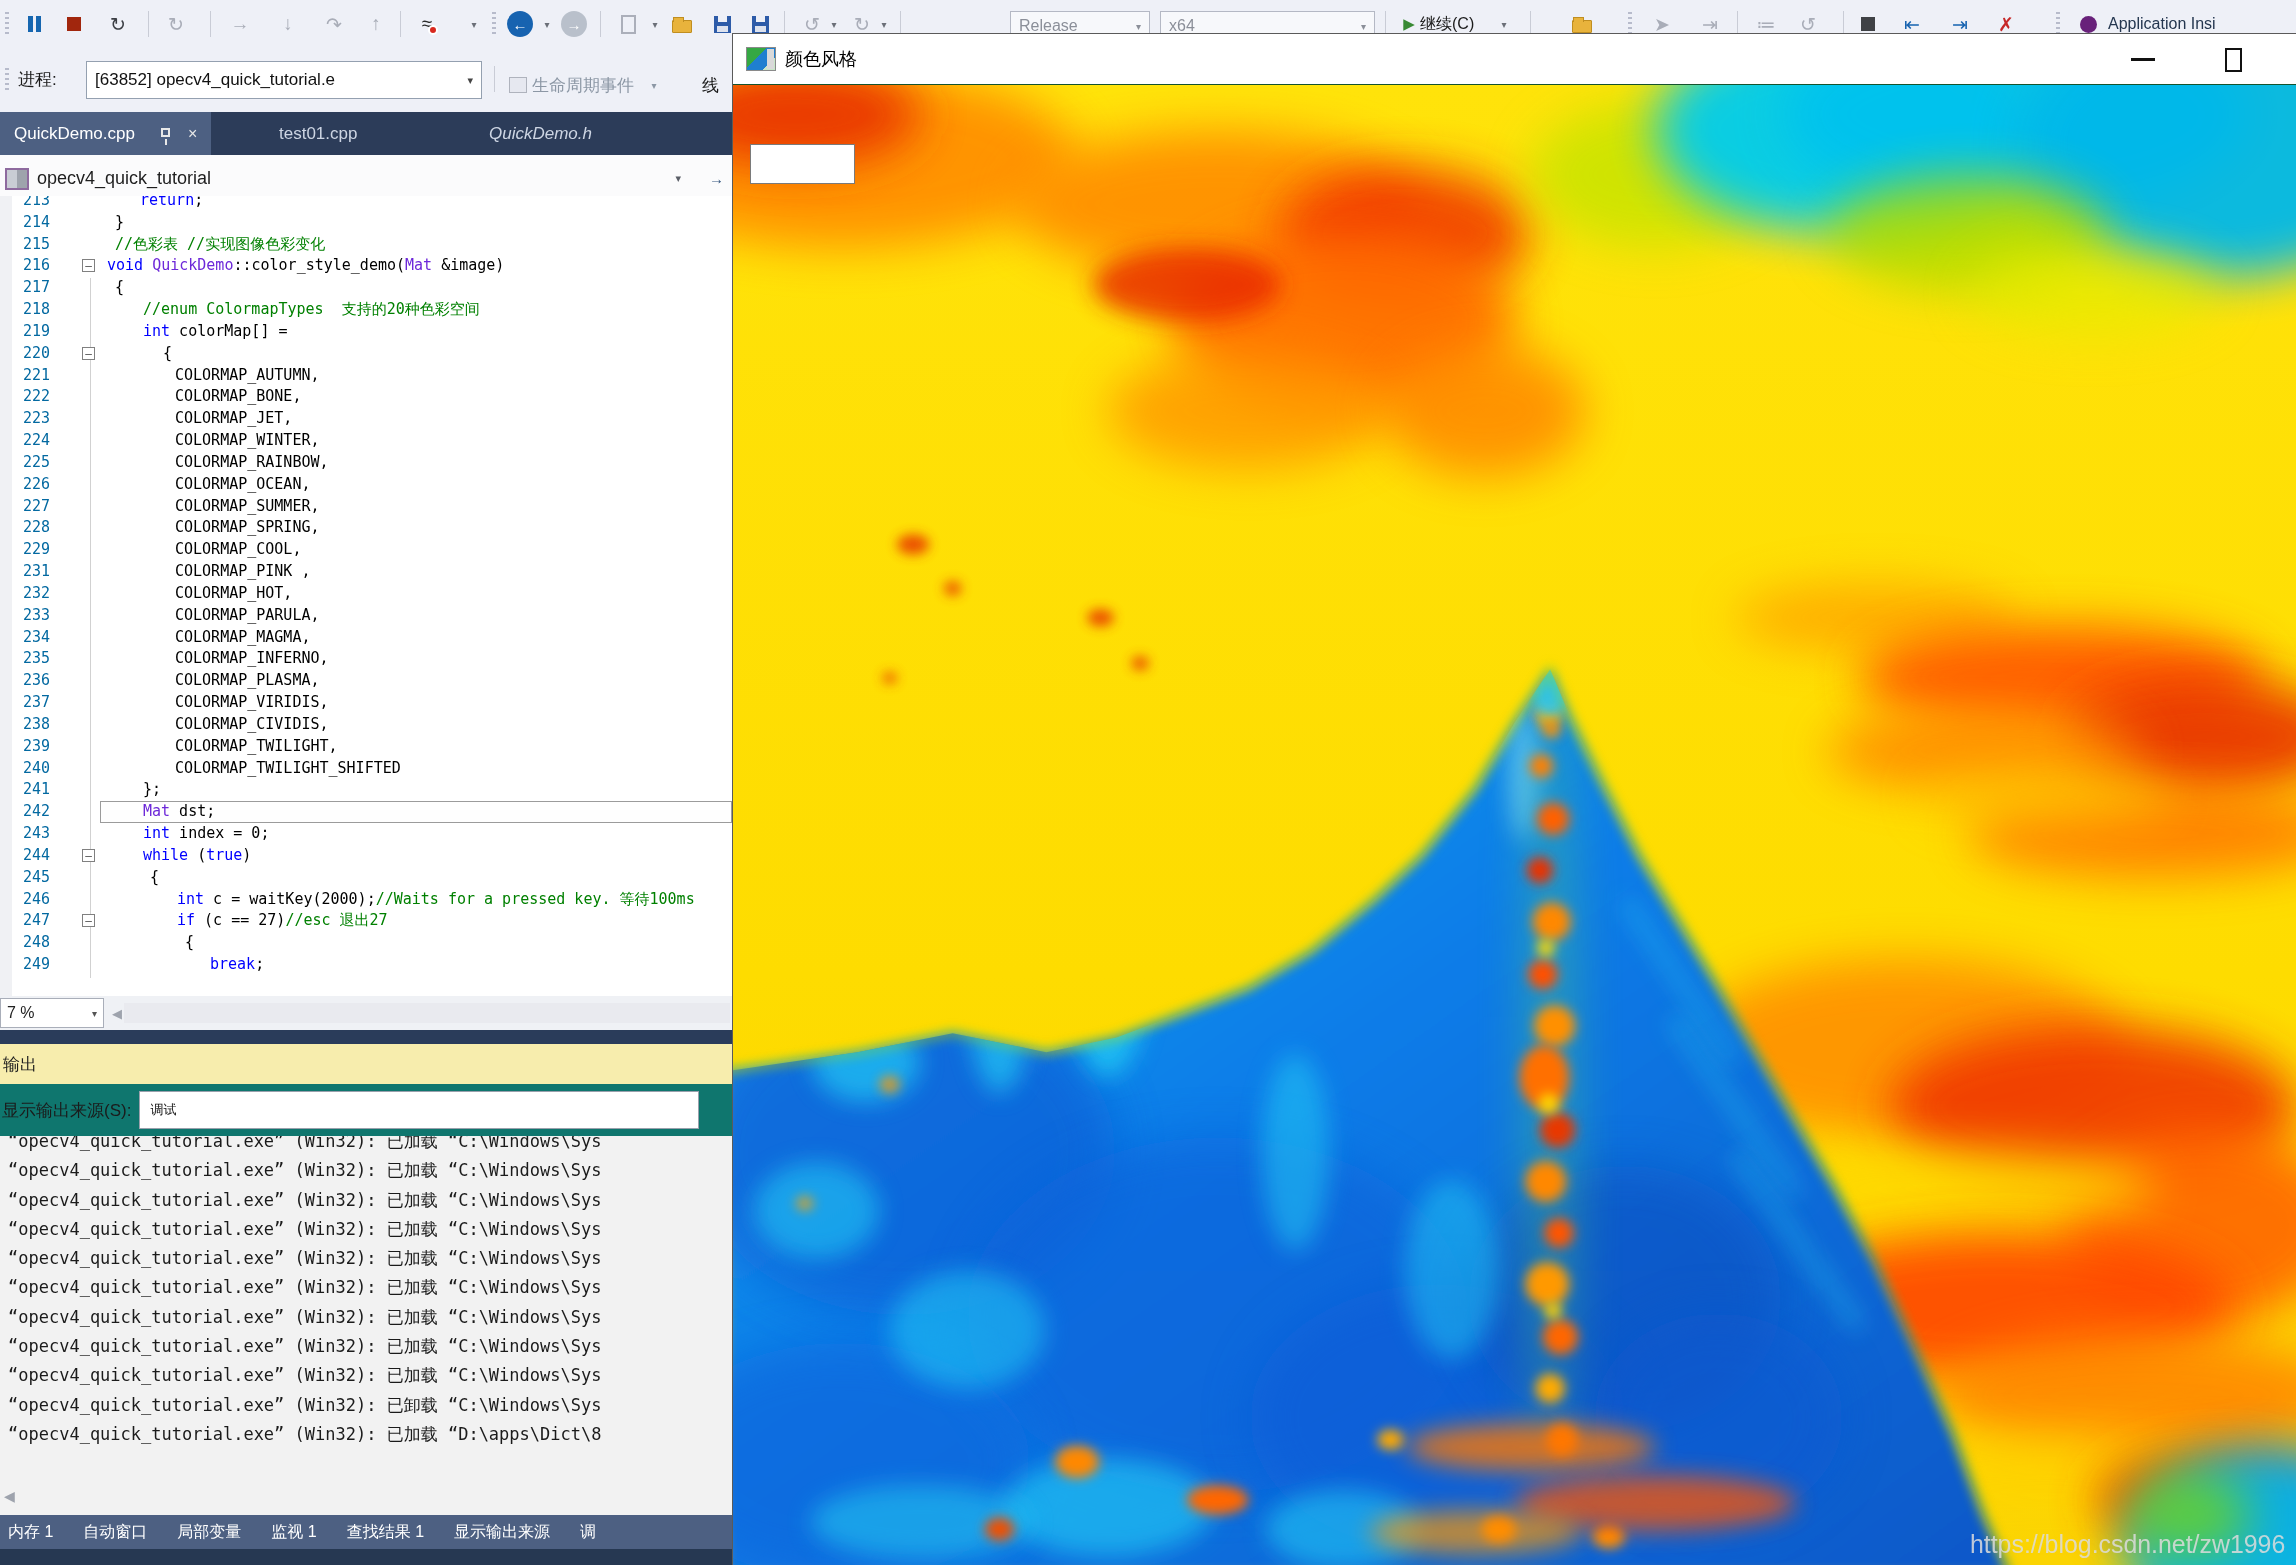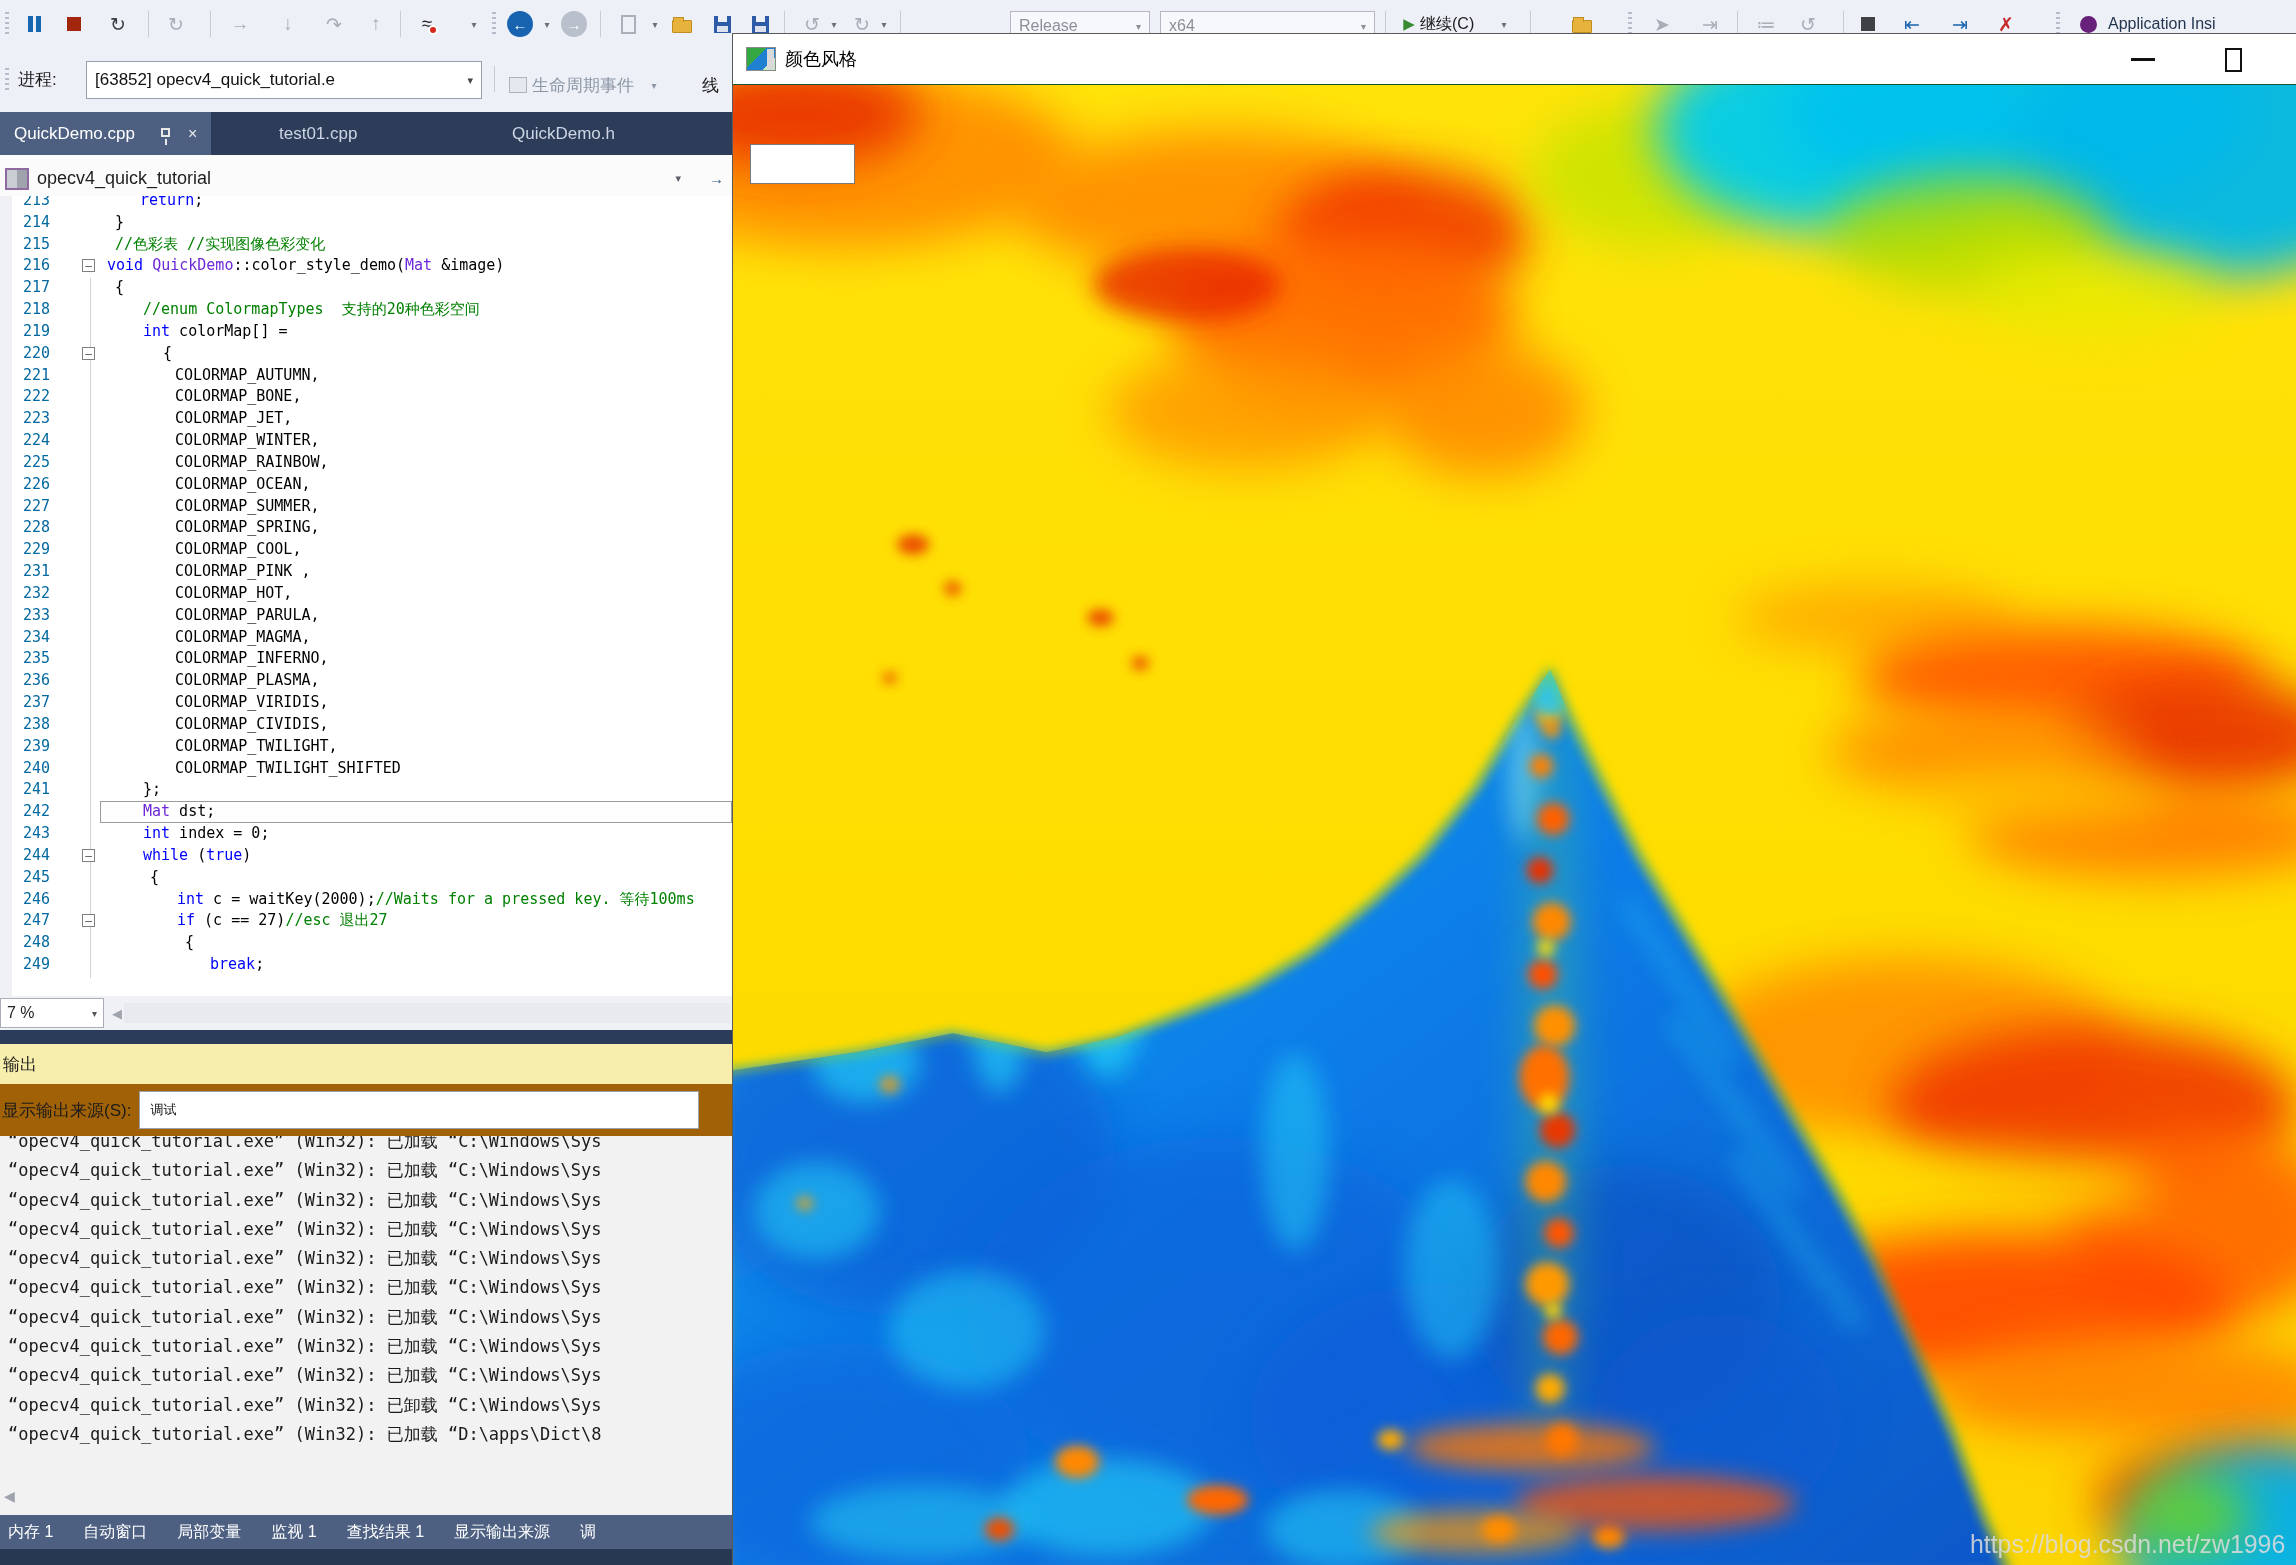--- a/index.html
+++ b/index.html
@@ -65,21 +65,21 @@
   #hscroll { position:absolute; left:0; top:996px; width:732px; height:34px; background:#EFF1F5; z-index:1; display:flex; align-items:center;}
   #zoombox { width:104px; height:30px; background:#fff; border:1px solid #A9AEB9; display:flex; align-items:center;
              font-size:16px; color:#222; padding:0 6px; }
   #zoombox .cdd { margin-left:auto; font-size:10px; color:#555;}
   .scrlarrow { color:#9EA3AD; font-size:13px; margin-left:8px; }
   #htrack { flex:1; height:20px; background:#E9EAEF; margin:0 2px; }
   
   #splitter { position:absolute; left:0; top:1030px; width:732px; height:14px; background:#2A3C5A; z-index:1;}
   #outtitle { position:absolute; left:0; top:1044px; width:732px; height:40px; background:#F7EDAD; z-index:1;
               display:flex; align-items:center; font-size:17px; color:#1E1E1E; padding-left:3px; }
-  #srcrow { position:absolute; left:0; top:1084px; width:732px; height:52px; background:#a16207; z-index:1;
+  #srcrow { position:absolute; left:0; top:1084px; width:732px; height:52px; background:#0f766e; z-index:1;
             display:flex; align-items:center; }
   #srclabel { font-size:17px; color:#1B1B1B; margin-left:2px; }
   #srccombo { margin-left:8px; width:560px; height:38px; background:#fff; border:1px solid #9AA0AC;
               font-size:13px; color:#111; display:flex; align-items:center; padding:0 10px; }
   #outtext { position:absolute; left:0; top:1136px; width:732px; height:379px; background:#F2F2F2; overflow:hidden; z-index:1;}
   .orow { height:29.3px; line-height:29.3px; font-family:"DejaVu Sans Mono",monospace; font-size:17px;
           color:#1B1B1B; white-space:pre; padding-left:8px; }
   .orow.clip { margin-top:-9px; }
   #outscroll { position:absolute; left:4px; top:1488px; color:#9EA3AD; font-size:14px; z-index:1;}
   
@@ -211,21 +211,21 @@
 
 <div id="tabstrip">
     <div class="tab active" style="left: 0px;">
       <span>QuickDemo.cpp</span>
       <span class="pin"></span>
       <span class="tclose">×</span>
     </div>
     <div class="tab" style="left: 265px;">
       <span>test01.cpp</span>
     </div>
-    <div class="tab" style="left: 498px;">
+    <div class="tab" style="left: 475px; font-style: italic;">
       <span>QuickDemo.h</span>
     </div>
   </div>
 
 <div id="crumb">
   <span class="projicon"></span>
   <span id="crumbtext">opecv4_quick_tutorial</span>
   <span style="margin-left:auto;margin-right:28px;font-size:11px;color:#5A5E66">▾</span>
   <span style="margin-right:8px;font-size:15px;color:#33557E">→</span>
 </div>

